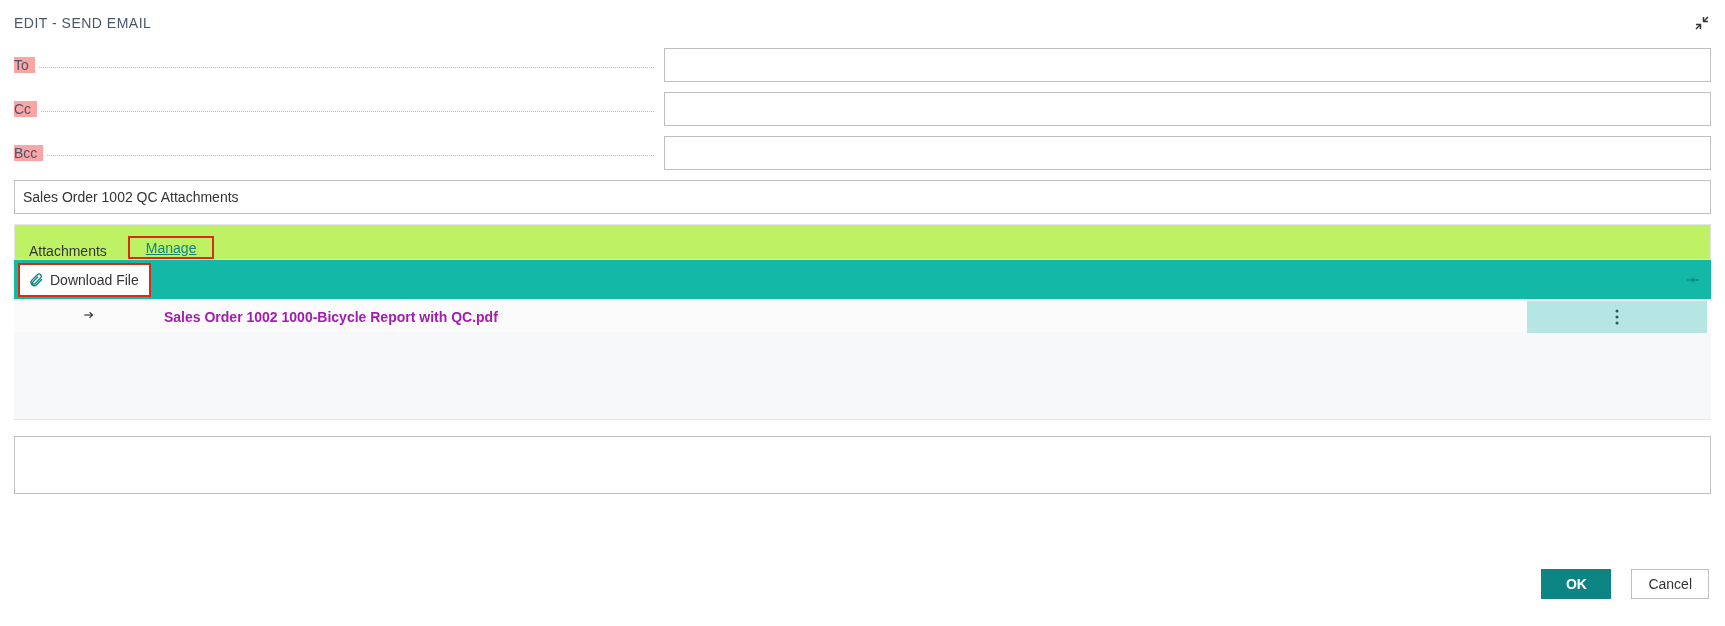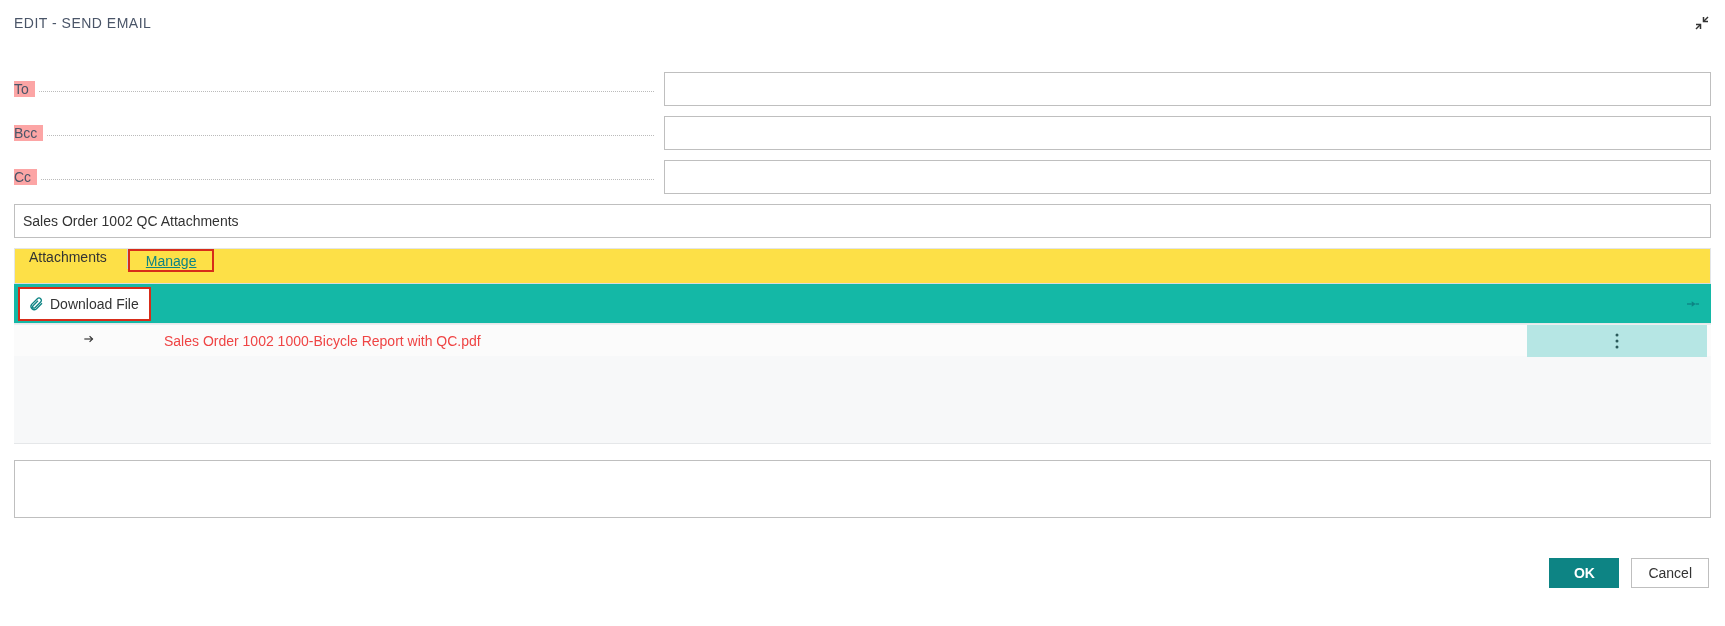--- a/index.html
+++ b/index.html
@@ -12,21 +12,21 @@
     background: #fff;
     width: 1725px;
   }
   .page {
     padding: 14px;
   }
   .header {
     display: flex;
     justify-content: space-between;
     align-items: center;
-    margin-bottom: 40px;
+    margin-bottom: 16px;
   }
   .header-title {
     font-size: 14px;
     color: #4a5568;
     letter-spacing: 0.5px;
   }
   .collapse-icon {
     cursor: pointer;
     color: #333;
   }
@@ -61,25 +61,25 @@
     flex: 1;
     height: 34px;
     border: 1px solid #bfbfbf;
     padding: 2px 8px;
     font-size: 14px;
     outline: none;
     background: #fff;
     color: #333;
   }
   .attachments-bar {
-    background: #fde047;
+    background: #bef264;
     border: 1px solid #e3e5e7;
     border-bottom: 1px solid #d9dcde;
     display: flex;
-    align-items: flex-start;
+    align-items: flex-end;
     height: 36px;
     padding: 0 14px;
     margin-top: 8px;
   }
   .attachments-title {
     color: #333;
     font-weight: 400;
     padding-right: 20px;
   }
   .vdiv {
@@ -143,22 +143,23 @@
     border-top: 1px solid #eceeef;
   }
   .file-arrow {
     width: 150px;
     text-align: center;
     color: #555;
   }
   .file-arrow svg { width:14px; height:14px; }
   .file-name {
     flex: 1;
-    color: #ef4444;
-    font-size: 14px;
+    color: #a21caf;
+    font-size: 14px;
+    font-weight: bold;
   }
   .file-actions {
     width: 180px;
     height: 32px;
     background: #b6e6e4;
     display: flex;
     align-items: center;
     justify-content: center;
     cursor: pointer;
     margin-right: 4px;
@@ -171,22 +172,22 @@
     background: #fff;
     padding: 6px 8px;
     font-size: 14px;
     color: #333;
     outline: none;
     overflow:auto;
   }
   .footer {
     display: flex;
     justify-content: flex-end;
-    gap: 12px;
-    margin-top: 40px;
+    gap: 20px;
+    margin-top: 75px;
     padding-right: 2px;
   }
   .btn {
     min-width: 70px;
     height: 30px;
     font-size: 14px;
     border: 1px solid #bfbfbf;
     background: #fff;
     cursor: pointer;
     padding: 0 16px;
@@ -221,29 +222,29 @@
   <div class="form-row">
     <div class="form-label">
       <span class="labeltxt">To</span>
       <span class="dotted"></span>
     </div>
     <input class="form-input" type="text" value="" style="">
   </div>
 
   <div class="form-row">
     <div class="form-label">
-      <span class="labeltxt">Bcc</span>
+      <span class="labeltxt">Cc</span>
       <span class="dotted"></span>
     </div>
     <input class="form-input" type="text" value="" style="">
   </div>
 
   <div class="form-row">
     <div class="form-label">
-      <span class="labeltxt">Cc</span>
+      <span class="labeltxt">Bcc</span>
       <span class="dotted"></span>
     </div>
     <input class="form-input" type="text" value="" style="">
   </div>
 
   <div class="form-row">
     <input class="form-input" type="text" value="Sales Order 1002 QC Attachments" style="">
   </div>
 
   <div class="attachments-bar">

